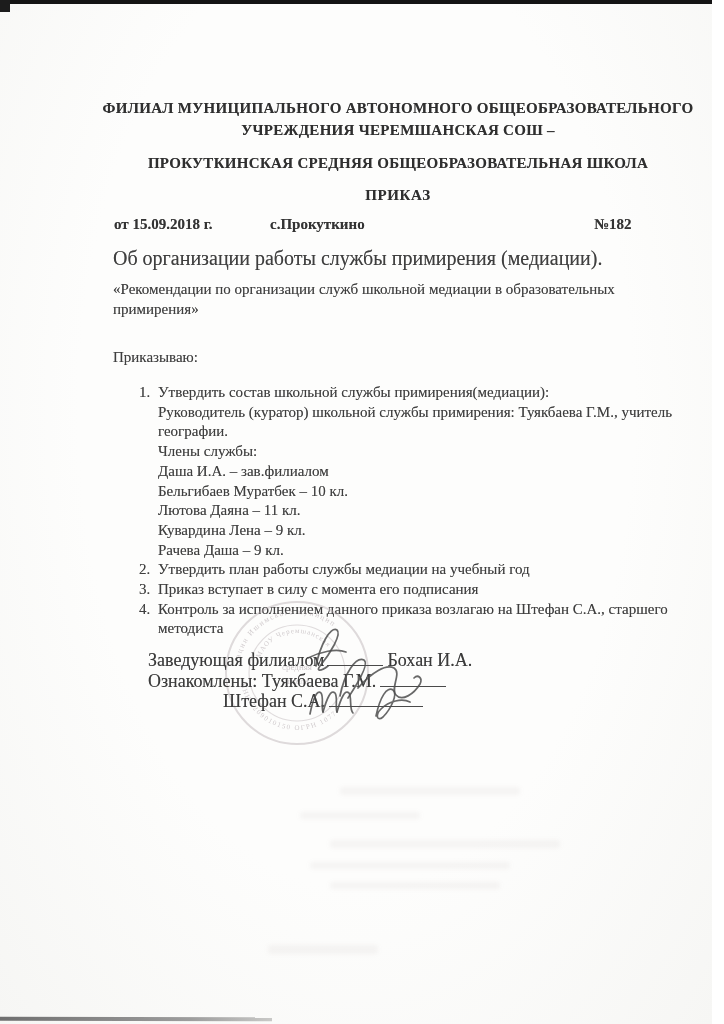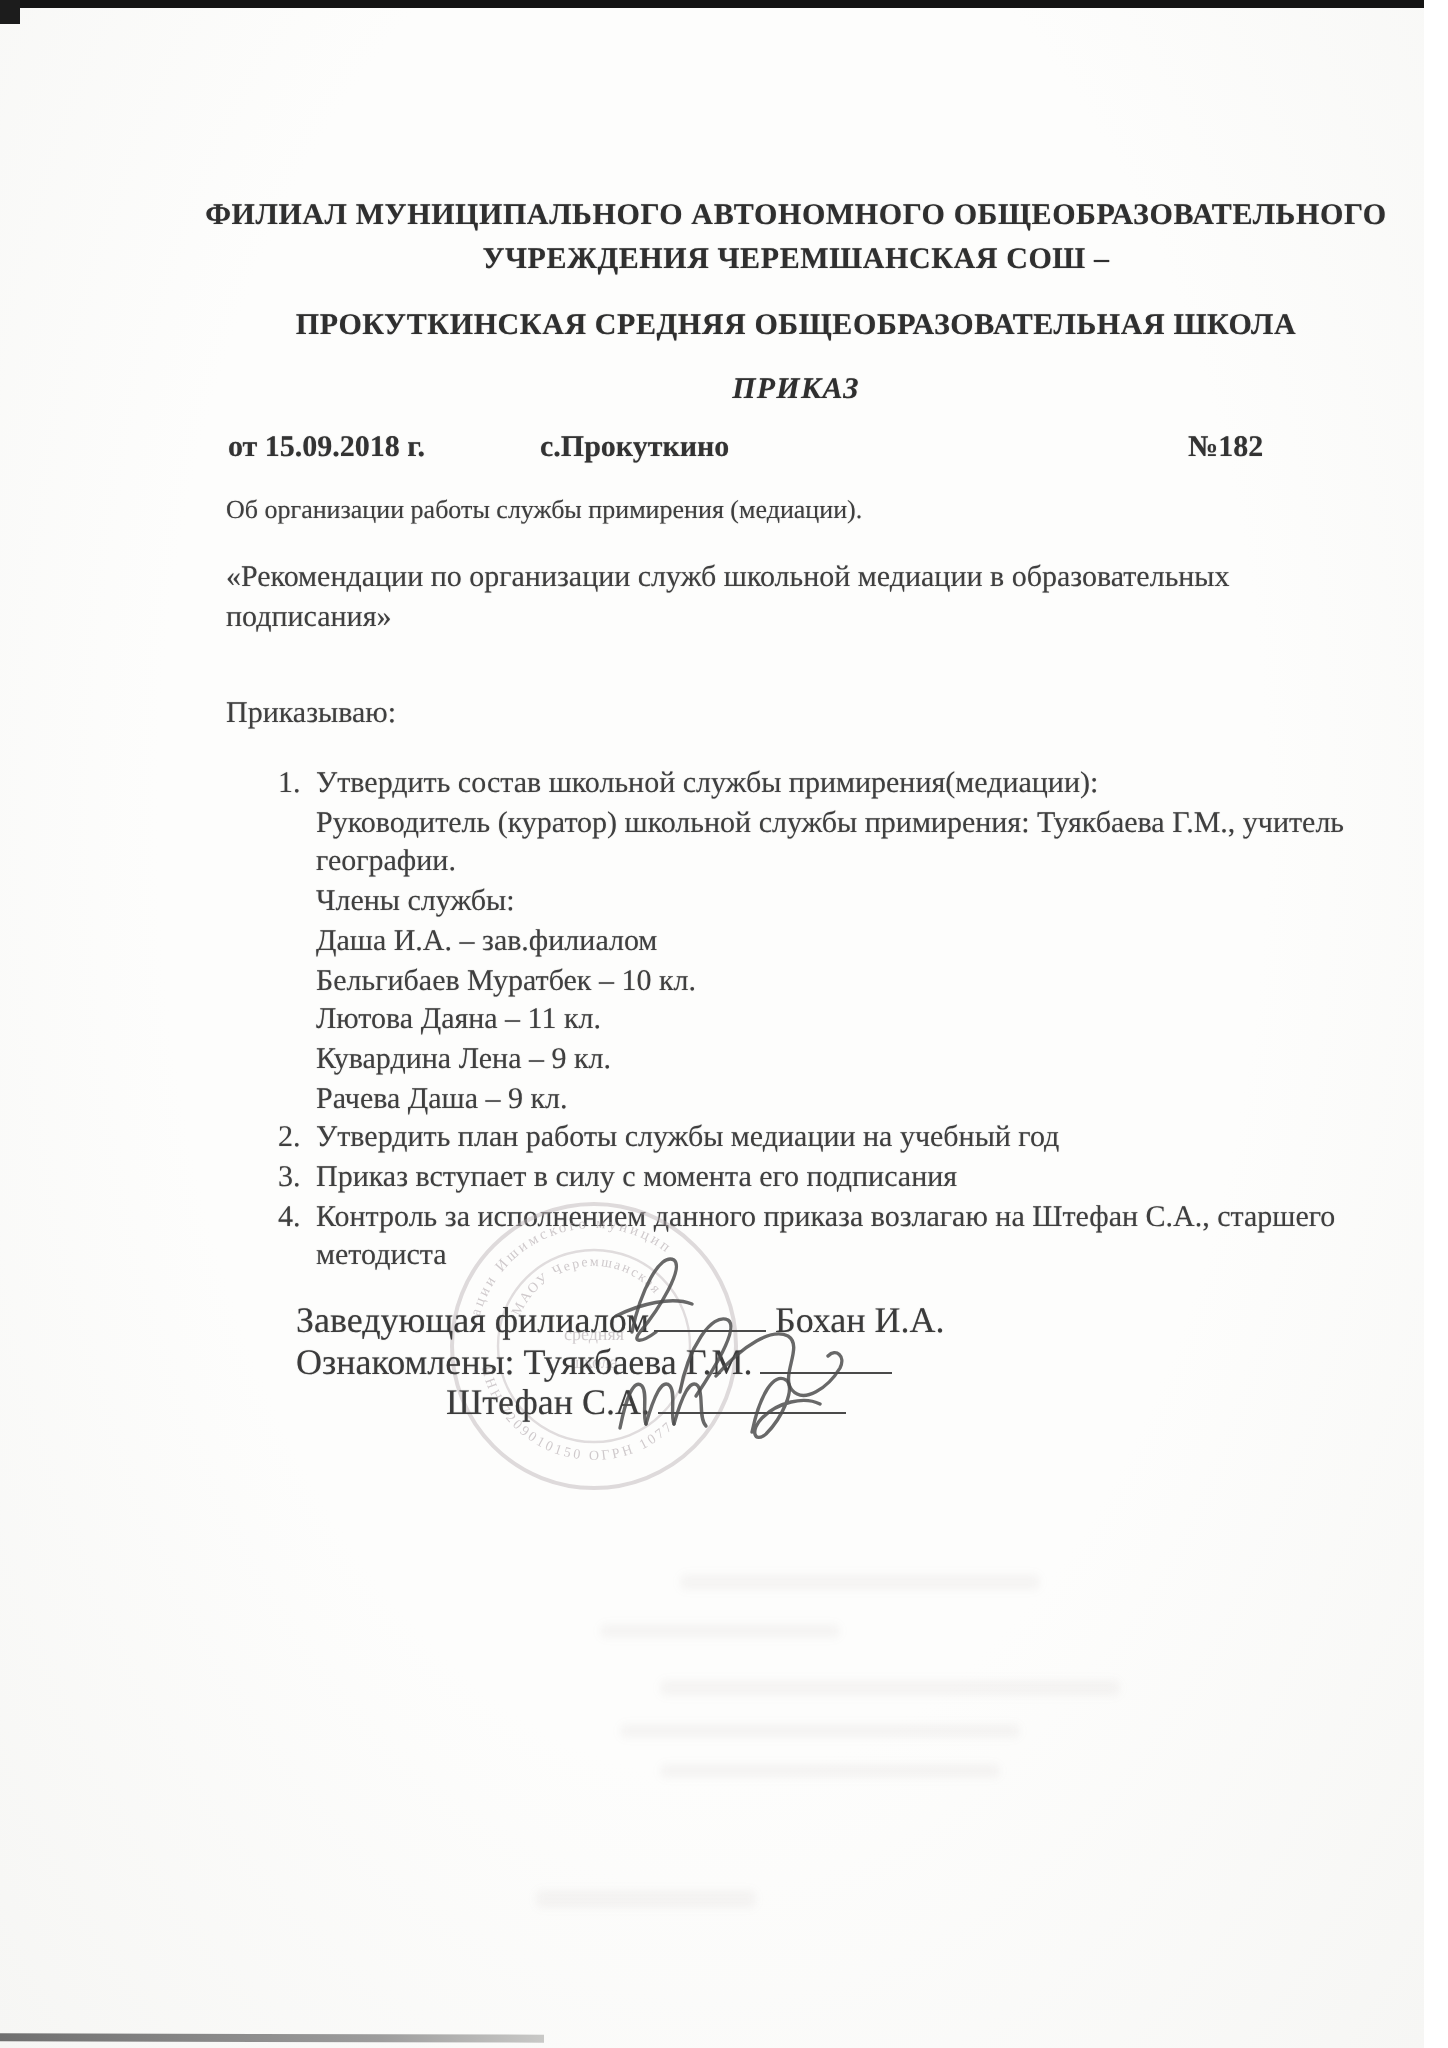--- a/index.html
+++ b/index.html
@@ -16,29 +16,29 @@
   .edge-top{position:absolute;top:0;left:0;width:724px;height:4px;background:#141414;}
   .corner-tl{position:absolute;top:0;left:0;width:10px;height:12px;background:#1c1c1c;}
   .edge-bl{position:absolute;top:1017px;left:0;width:272px;height:4px;
     background:linear-gradient(90deg,#6f6f6f,#9d9d9d 70%,#c9c9c7);transform:rotate(0.15deg);}
   .smudge{position:absolute;background:rgba(115,108,108,0.06);filter:blur(2px);border-radius:3px;}
   
   .doc-header{position:absolute;left:72px;top:97px;width:652px;text-align:center;
     font-weight:bold;color:#2f2f2f;font-size:15px;letter-spacing:.3px;}
   .doc-header .hl{height:22px;line-height:22px;}
   .gap1{margin-top:11px;}
-  .gap2{margin-top:10px;letter-spacing:.6px;font-style:italic;}
+  .gap2{margin-top:10px;letter-spacing:.6px;}
   
   .meta{position:absolute;top:216px;left:0;width:724px;height:20px;font-weight:bold;
     font-size:15px;color:#333;padding-left:16px;}
   .meta .m-date{position:absolute;left:114px;}
   .meta .m-place{position:absolute;left:270px;}
   .meta .m-num{position:absolute;left:594px;}
   
-  .subject{position:absolute;left:113px;top:247px;font-size:13px;}
+  .subject{position:absolute;left:113px;top:247px;font-size:20px;}
   .basis{position:absolute;left:113px;top:280px;font-size:15px;line-height:19.5px;}
   .intro{position:absolute;left:113px;top:349px;font-size:15px;}
   .olist{position:absolute;left:139px;top:383px;font-size:15px;line-height:19.7px;width:560px;}
   .oitem{display:flex;}
   .onum{width:19px;flex:none;}
   .obody{flex:1;}
   
   .sigs{position:absolute;left:148px;top:650px;font-size:18px;color:#3b3b3b;}
   .sigs .srow{height:20.5px;line-height:20.5px;white-space:nowrap;}
   .blank{display:inline-block;border-bottom:1px solid #4a4a4a;height:13px;vertical-align:baseline;}
@@ -78,21 +78,21 @@
   <div class="meta soft">
     <span class="m-date line">от 15.09.2018 г.</span>
     <span class="m-place line">с.Прокуткино</span>
     <span class="m-num line">№182</span>
   </div>
 
   <div class="subject line soft">Об организации работы службы примирения (медиации).</div>
 
   <div class="basis soft">
     <div class="line">«Рекомендации по организации служб школьной медиации в образовательных</div>
-    <div class="line">подписания»</div>
+    <div class="line">примирения»</div>
   </div>
 
   <div class="intro line soft">Приказываю:</div>
 
   <div class="olist soft">
     <div class="oitem">
       <span class="onum">1.</span>
       <div class="obody">
         <div class="line">Утвердить состав школьной службы примирения(медиации):</div>
         <div class="line">Руководитель (куратор) школьной службы примирения: Туякбаева Г.М., учитель</div>

